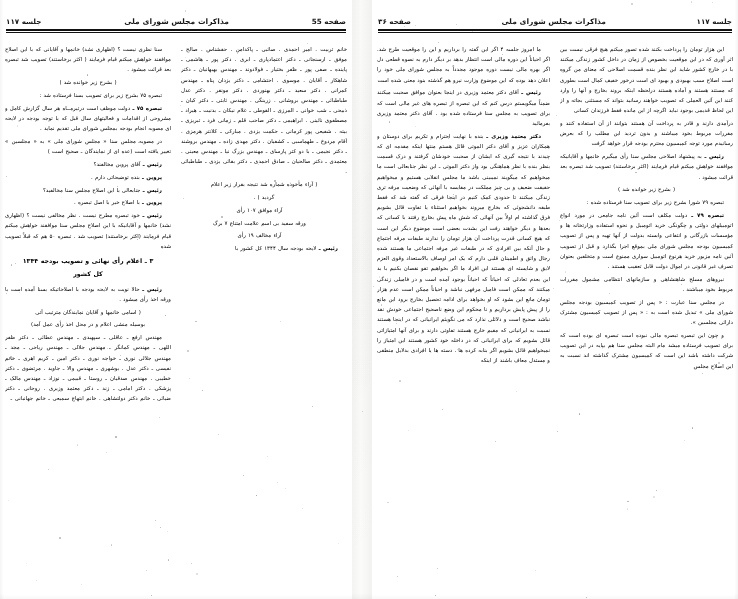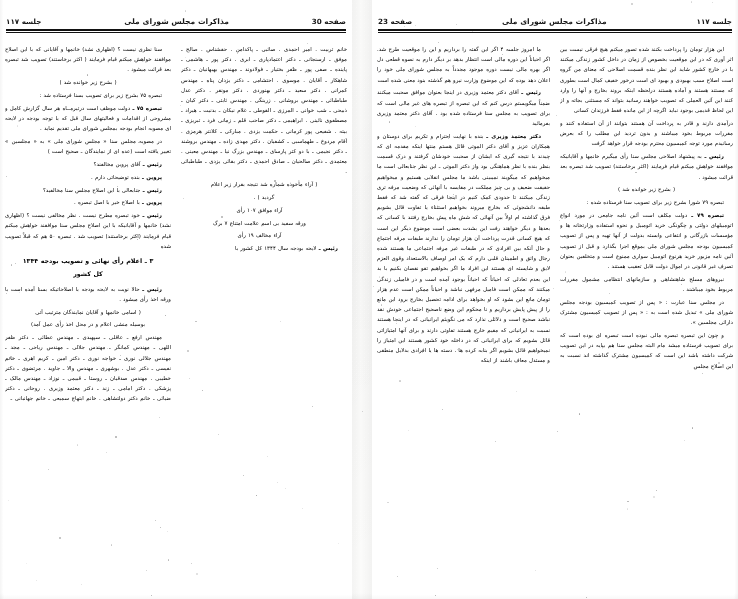--- a/index.html
+++ b/index.html
@@ -161,21 +161,21 @@
 </head>
 <body>
 
 <div id="scan">
 
   <div class="page page-right">
     <div class="header">
       <div class="header-row">
         <span>جلسه ۱۱۷</span>
         <span class="hdr-center">مذاکرات مجلس شورای ملی</span>
-        <span>صفحه 23</span>
+        <span>صفحه ۳۶</span>
       </div>
       <div class="header-rule"></div>
       <div class="header-rule thin"></div>
     </div>
 
     <div class="cols">
       <div class="col">
         <div class="col-inner" id="col1">
             <p class="para">ما امروز جلسه ۴ اگر این گفته را برداریم و این را موقعیت طرح شد. اگر احیاناً این دوره مالی است انتظار بدهد بر دیگر دارم به نصوه قطعی دل اگر بهره مالی نیست دوره موجود مجدداً به مجلس شورای ملی خود را اعلان دهد بوده که این موضوع وزارت نیرو هم گذشته بنود معنی شده است</p>
             <p class="para"><span class="speaker">رئیس ـ </span>آقای دکتر معتمد وزیری در اینجا بعنوان موافق صحبت میکنند ضمناً میگویستم درس کنم که این تبصره از تبصره های غیر مالی است که برای تصویب به مجلس سنا فرستاده شده بود . آقای دکتر معتمد وزیری بفرمائید</p>
@@ -194,21 +194,21 @@
             <p class="para">در مجلس سنا عبارت : « پس از تصویب کمیسیون بودجه مجلس شورای ملی » تبدیل شده است به : « پس از تصویب کمیسیون مشترک دارائی مجلسین ».</p>
             <p class="para">و چون این تبصره تبصره مالی نبوده است تبصره ای بوده است که برای تصویب فرستاده میشد مام البته مجلس سنا هم بپایه در این تصویب شرکت داشته باشد این است که کمیسیون مشترک گذاشته اند نسبت به این اصلاح مجلس</p>
           </div>
       </div>
     </div>
   </div>
 
   <div class="page page-left">
     <div class="header">
       <div class="header-row">
-        <span>صفحه 30</span>
+        <span>صفحه 55</span>
         <span class="hdr-center">مذاکرات مجلس شورای ملی</span>
         <span>جلسه ۱۱۷</span>
       </div>
       <div class="header-rule"></div>
       <div class="header-rule thin"></div>
     </div>
 
     <div class="cols">
       <div class="col">
         <div class="col-inner" id="col3">

